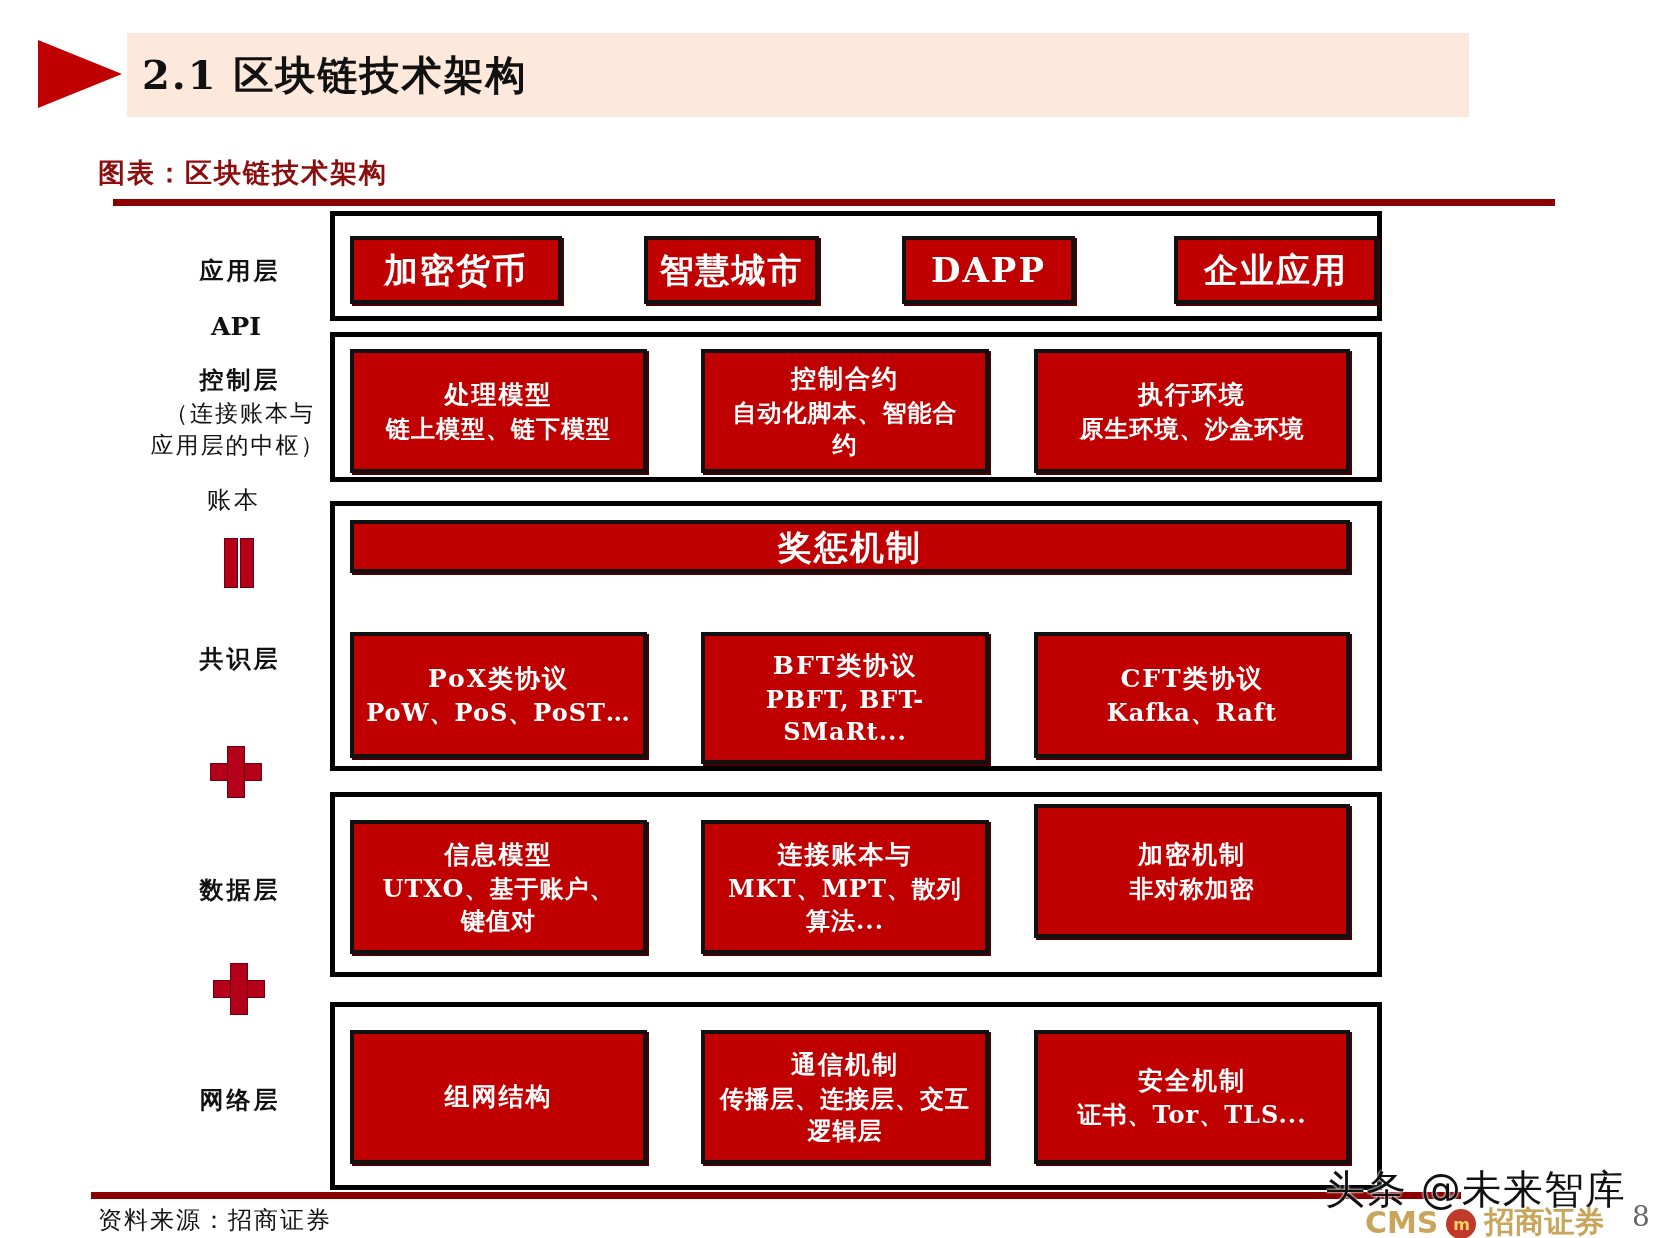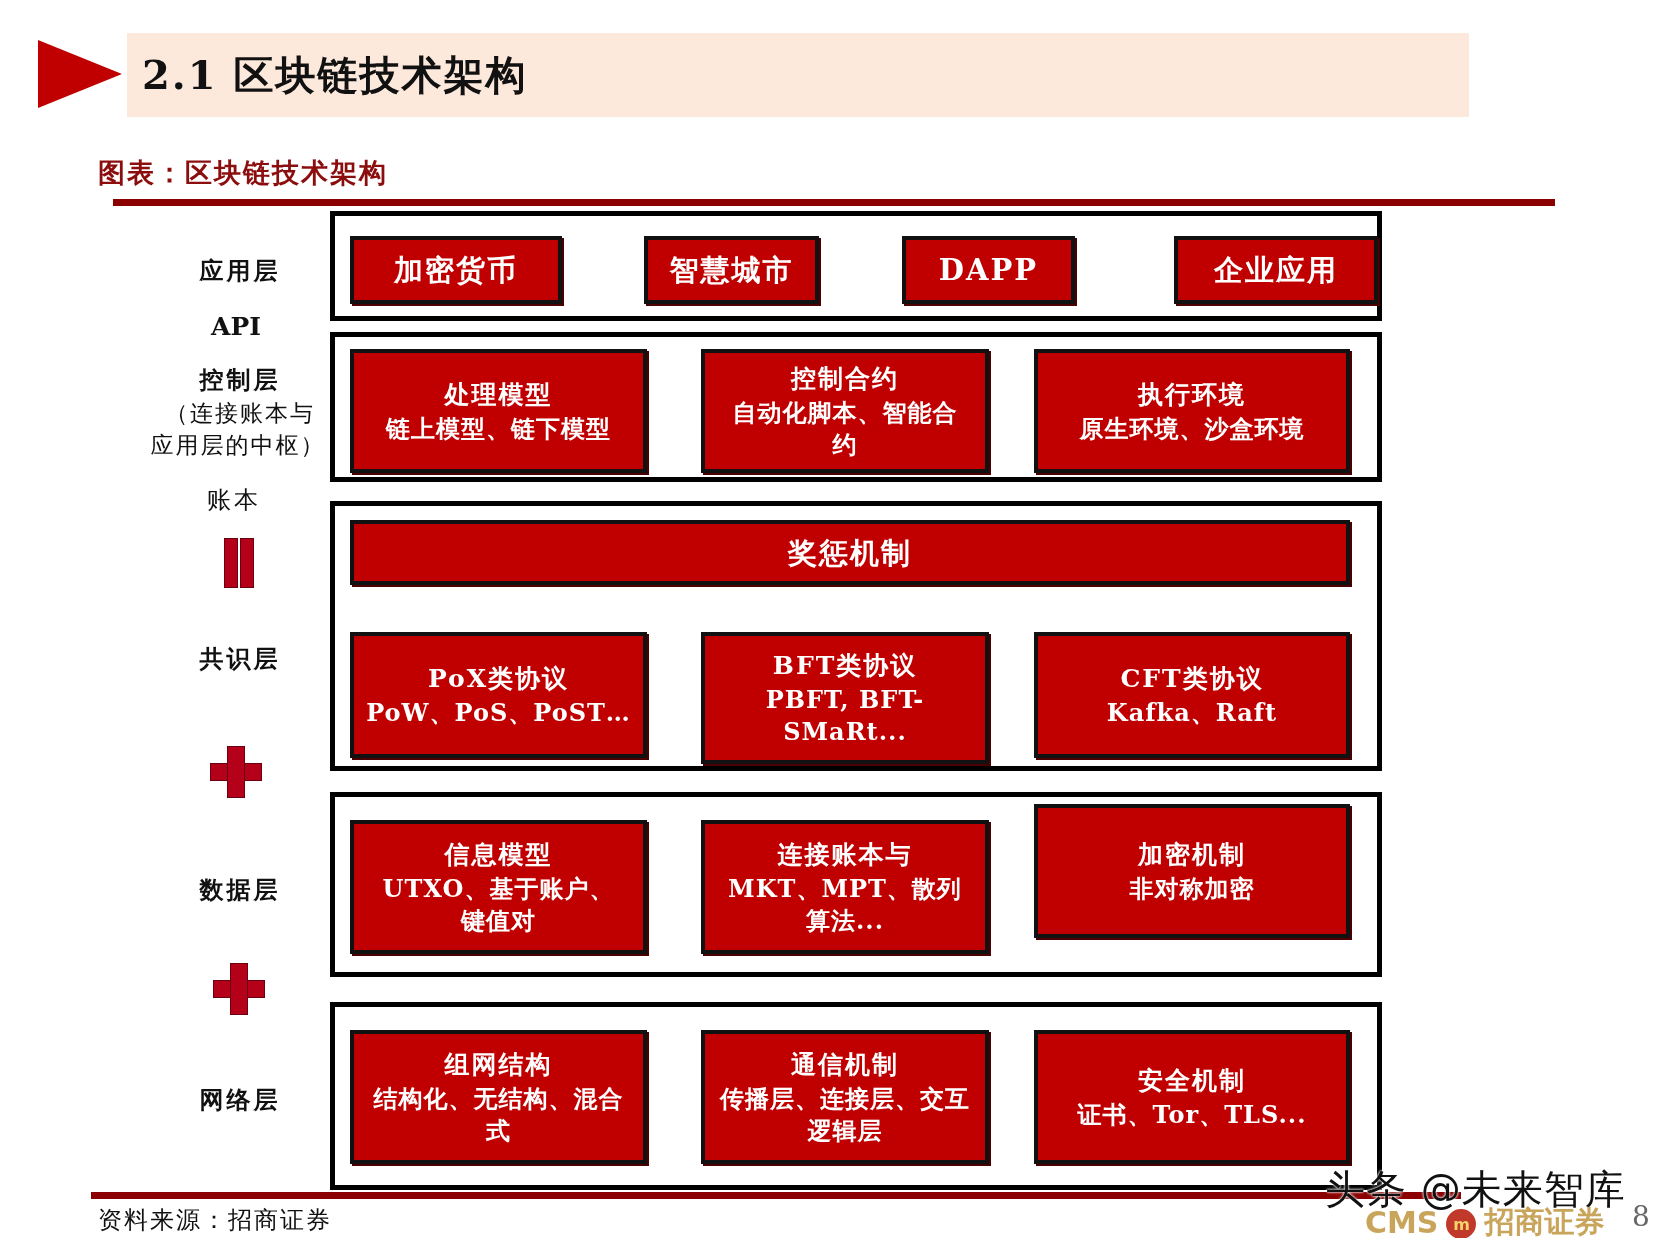--- a/index.html
+++ b/index.html
@@ -16,21 +16,21 @@
   .rule-top { left: 113px; top: 199px; width: 1442px; height: 7px; background: #8b0000; }
   .rule-bottom { left: 91px; top: 1192px; width: 1370px; height: 7px; background: #8b0000; }
   .source { left: 98px; top: 1204px; font-size: 24px; color: #111; letter-spacing: 2px; }
   .layer-box { border: 5px solid #000; background: #fff; box-sizing: border-box; }
   .red-box { background: #c00000; border: 4px solid #111; box-sizing: border-box;
              color: #fff; font-weight: bold; display: flex; flex-direction: column;
              align-items: center; justify-content: center; text-align: center;
              box-shadow: 2px 2px 0 #4a0000; }
   .red-box .t { font-size: 25px; line-height: 36px; letter-spacing: 2px; }
   .red-box .s { font-size: 24px; line-height: 32px; letter-spacing: 1px; padding: 0 8px; }
-  .red-box.single .t { font-size: 29px; }
+  .red-box.single .t { font-size: 34px; }
   .side-label { width: 200px; text-align: center; color: #111; font-size: 24px; letter-spacing: 3px; }
   .side-label.bold { font-weight: bold; }
   .side-label.api { font-weight: bold; font-size: 25px; letter-spacing: 0; }
   .equals-bar { width: 12px; height: 48px; background: #b5001a; border: 1px solid #6b0010; }
   .plus { width: 52px; height: 52px; position: absolute; }
   .plus .h { position: absolute; left: 0; top: 17px; width: 52px; height: 18px; background: #b5001a; border: 1px solid #6b0010; box-sizing: border-box; }
   .plus .v { position: absolute; left: 17px; top: 0; width: 18px; height: 52px; background: #b5001a; border: 1px solid #6b0010; box-sizing: border-box; }
   .watermark { left: 1325px; top: 1162px; font-size: 40px; color: #111; font-family: "DejaVu Sans", sans-serif;
                text-shadow: 0 0 2px #fff, 0 0 3px #fff; letter-spacing: 1px; }
   .logo { left: 1365px; top: 1202px; font-size: 30px; font-weight: bold; color: #c9a55c;
@@ -100,21 +100,21 @@
 <div class="abs red-box" style="left:701px; top:349px; width:288px; height:124px;">
   <div class="t">控制合约</div>
   <div class="s" style="width:240px;">自动化脚本、智能合约</div>
 </div>
 <div class="abs red-box" style="left:1034px; top:349px; width:316px; height:124px;align-items:center;">
   <div class="t">执行环境</div>
   <div class="s">原生环境、沙盒环境</div>
 </div>
 
 <div class="abs layer-box" style="left:330px; top:501px; width:1052px; height:270px;"></div>
-<div class="abs red-box single" style="left:350px; top:520px; width:1000px; height:65px;">
+<div class="abs red-box single" style="left:350px; top:520px; width:1000px; height:53px;">
   <div class="t">奖惩机制</div>
 </div>
 <div class="abs red-box" style="left:350px; top:632px; width:297px; height:126px;">
   <div class="t">PoX类协议</div>
   <div class="s">PoW、PoS、PoST…</div>
 </div>
 <div class="abs red-box" style="left:701px; top:632px; width:288px; height:132px;">
   <div class="t">BFT类协议</div>
   <div class="s">PBFT, BFT-SMaRt...</div>
 </div>
@@ -133,21 +133,20 @@
   <div class="s" style="width:250px;">MKT、MPT、散列算法...</div>
 </div>
 <div class="abs red-box" style="left:1034px; top:804px; width:316px; height:134px;">
   <div class="t">加密机制</div>
   <div class="s">非对称加密</div>
 </div>
 
 <div class="abs layer-box" style="left:330px; top:1002px; width:1052px; height:188px;"></div>
 <div class="abs red-box" style="left:350px; top:1030px; width:297px; height:134px;">
   <div class="t">组网结构</div>
-  <div class="s" style="width:255px;">结构化、无结构、混合式</div>
 </div>
 <div class="abs red-box" style="left:701px; top:1030px; width:288px; height:134px;">
   <div class="t">通信机制</div>
   <div class="s" style="width:250px;">传播层、连接层、交互逻辑层</div>
 </div>
 <div class="abs red-box" style="left:1034px; top:1030px; width:316px; height:134px;">
   <div class="t">安全机制</div>
   <div class="s">证书、Tor、TLS...</div>
 </div>
 

